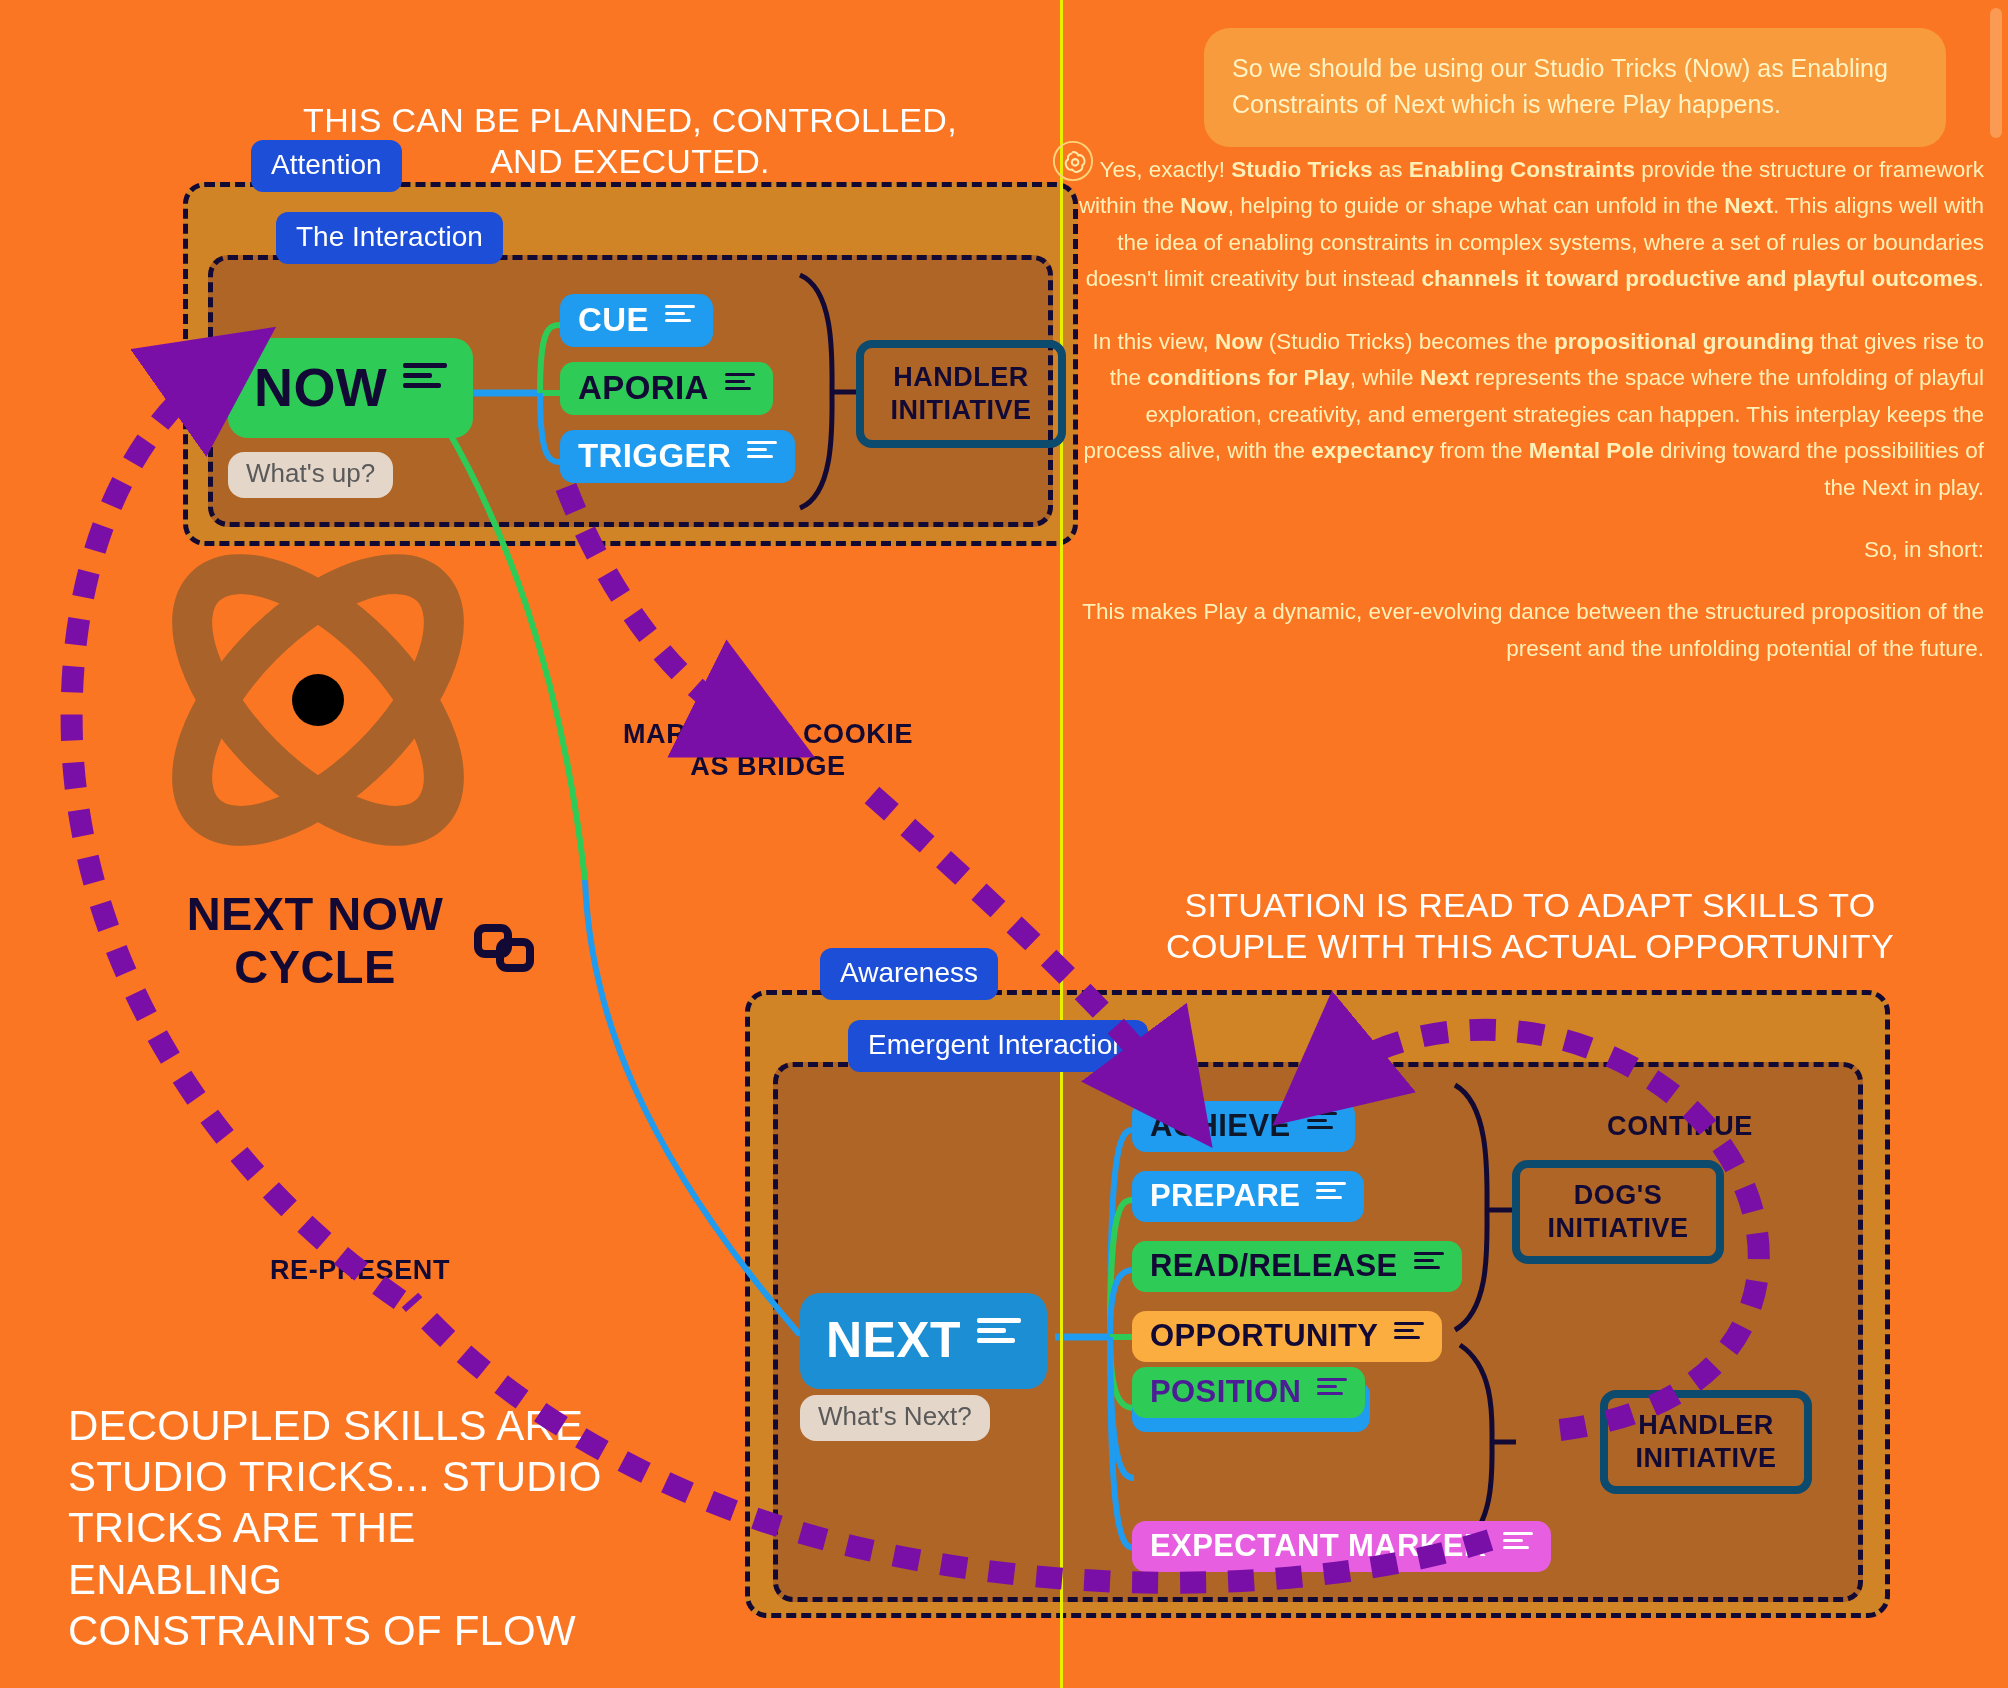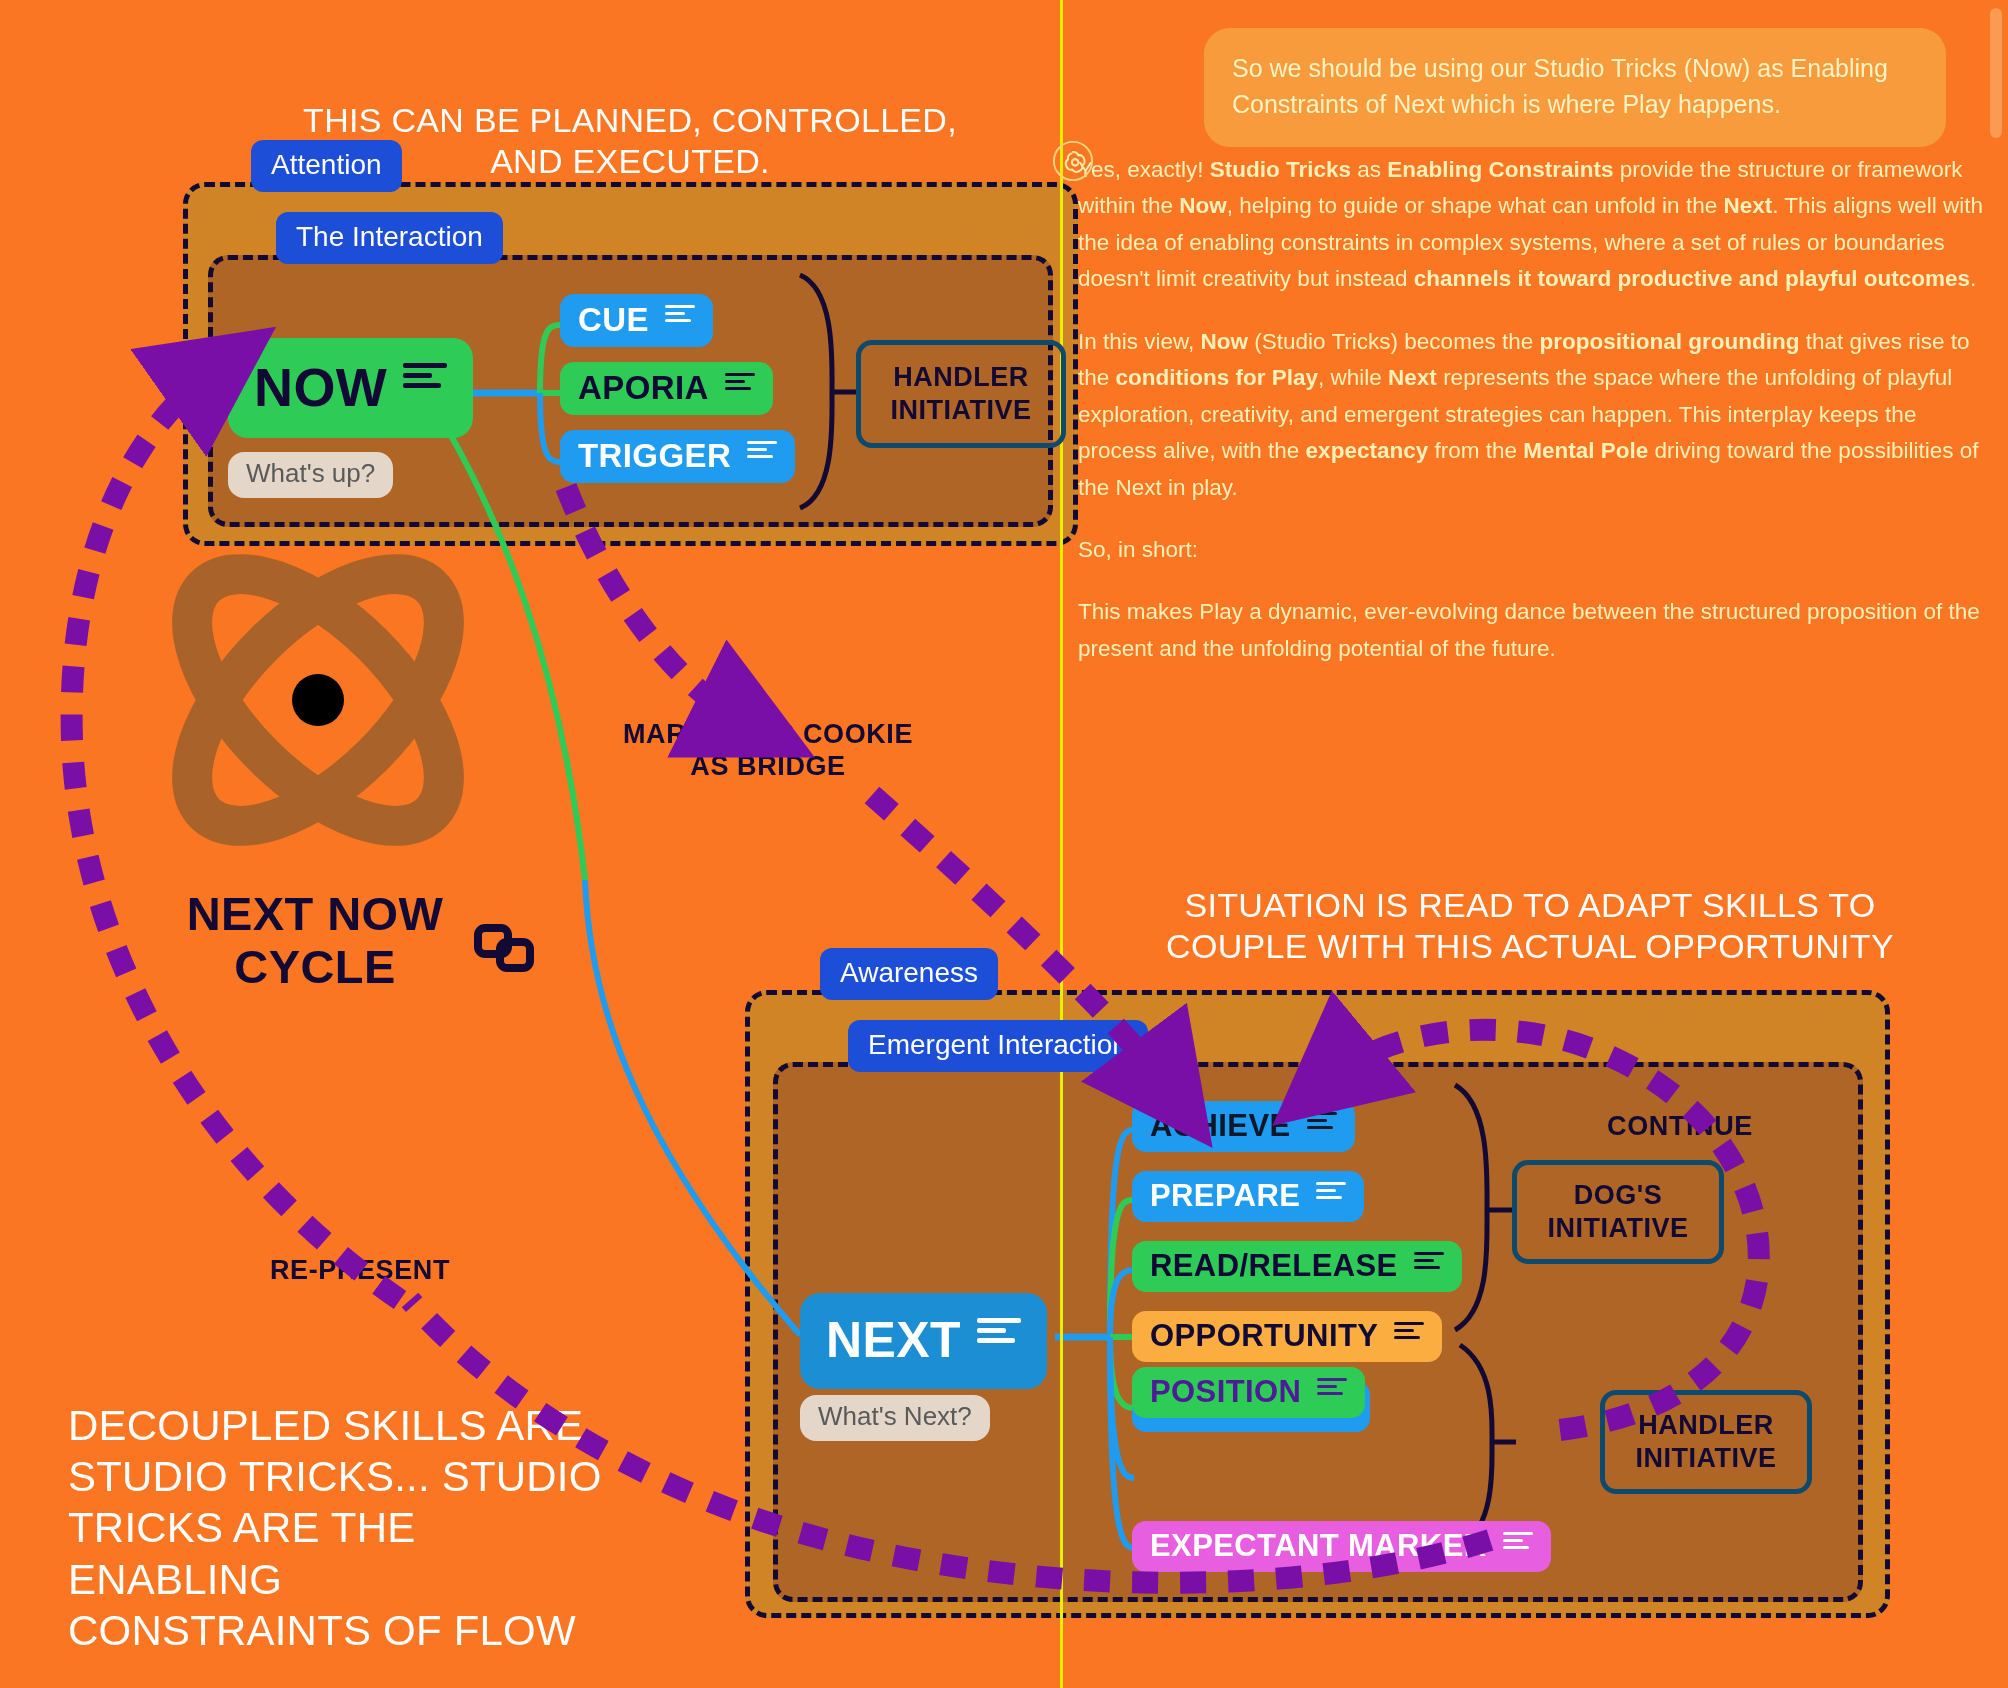--- a/index.html
+++ b/index.html
@@ -79,21 +79,21 @@
     color:#5A5A5A;
     border-radius:16px;
     font-size:26px;
     padding:6px 18px 9px 18px;
     white-space:nowrap;
     z-index:5;
   }
 
   .outline-box {
     position:absolute;
-    border:5px solid #0c4a6e;
+    border:8px solid #0c4a6e;
     border-radius:16px;
     color:#120A35;
     font-weight:900;
     font-size:27px;
     letter-spacing:.5px;
     line-height:1.22;
     display:flex;
     align-items:center;
     justify-content:center;
     text-align:center;
@@ -153,21 +153,21 @@
     line-height:1.45;
   }
   .msg {
     position:absolute;
     left:-22px; top:152px;
     width:906px;
     color:#FFF0B8;
     font-size:22.5px;
     line-height:1.62;
   }
-  .msg p { margin:0 0 26px 0; }
+  .msg p { margin:0 0 26px 0;text-align:right; }
   .msg ul { margin:0 0 26px 0; padding-left:42px; }
   .msg li { margin:0 0 18px 0; }
   .msg b { font-weight:700; color:#FFF0B8; }
 
   .gpt-badge {
     position:absolute;
     left:1052px; top:140px;
     width:42px; height:42px;
     z-index:25;
   }

